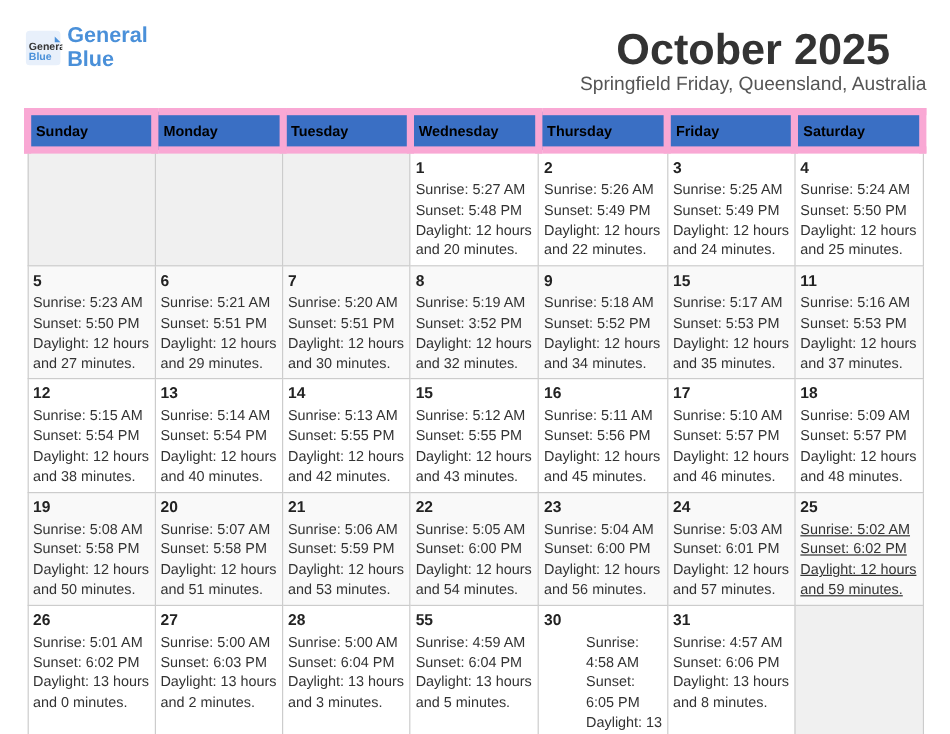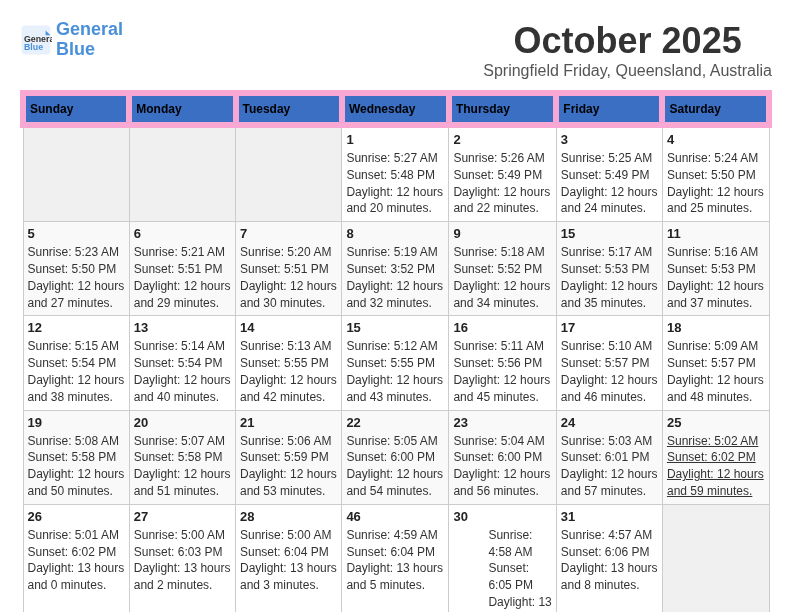--- a/index.html
+++ b/index.html
@@ -323,21 +323,21 @@
 and 2 minutes.</div>
         </td>
         <td>
           <div class="day-number">28</div>
           <div class="day-info" style="white-space: pre-line;">Sunrise: 5:00 AM
 Sunset: 6:04 PM
 Daylight: 13 hours
 and 3 minutes.</div>
         </td>
         <td>
-          <div class="day-number">46</div>
+          <div class="day-number">55</div>
           <div class="day-info" style="white-space: pre-line;">Sunrise: 4:59 AM
 Sunset: 6:04 PM
 Daylight: 13 hours
 and 5 minutes.</div>
         </td>
         <td>
           <div class="day-number">30</div>
           <div class="day-info" style="white-space: pre-line; margin-left: 35px;">Sunrise: 4:58 AM
 Sunset: 6:05 PM
 Daylight: 13 hours

